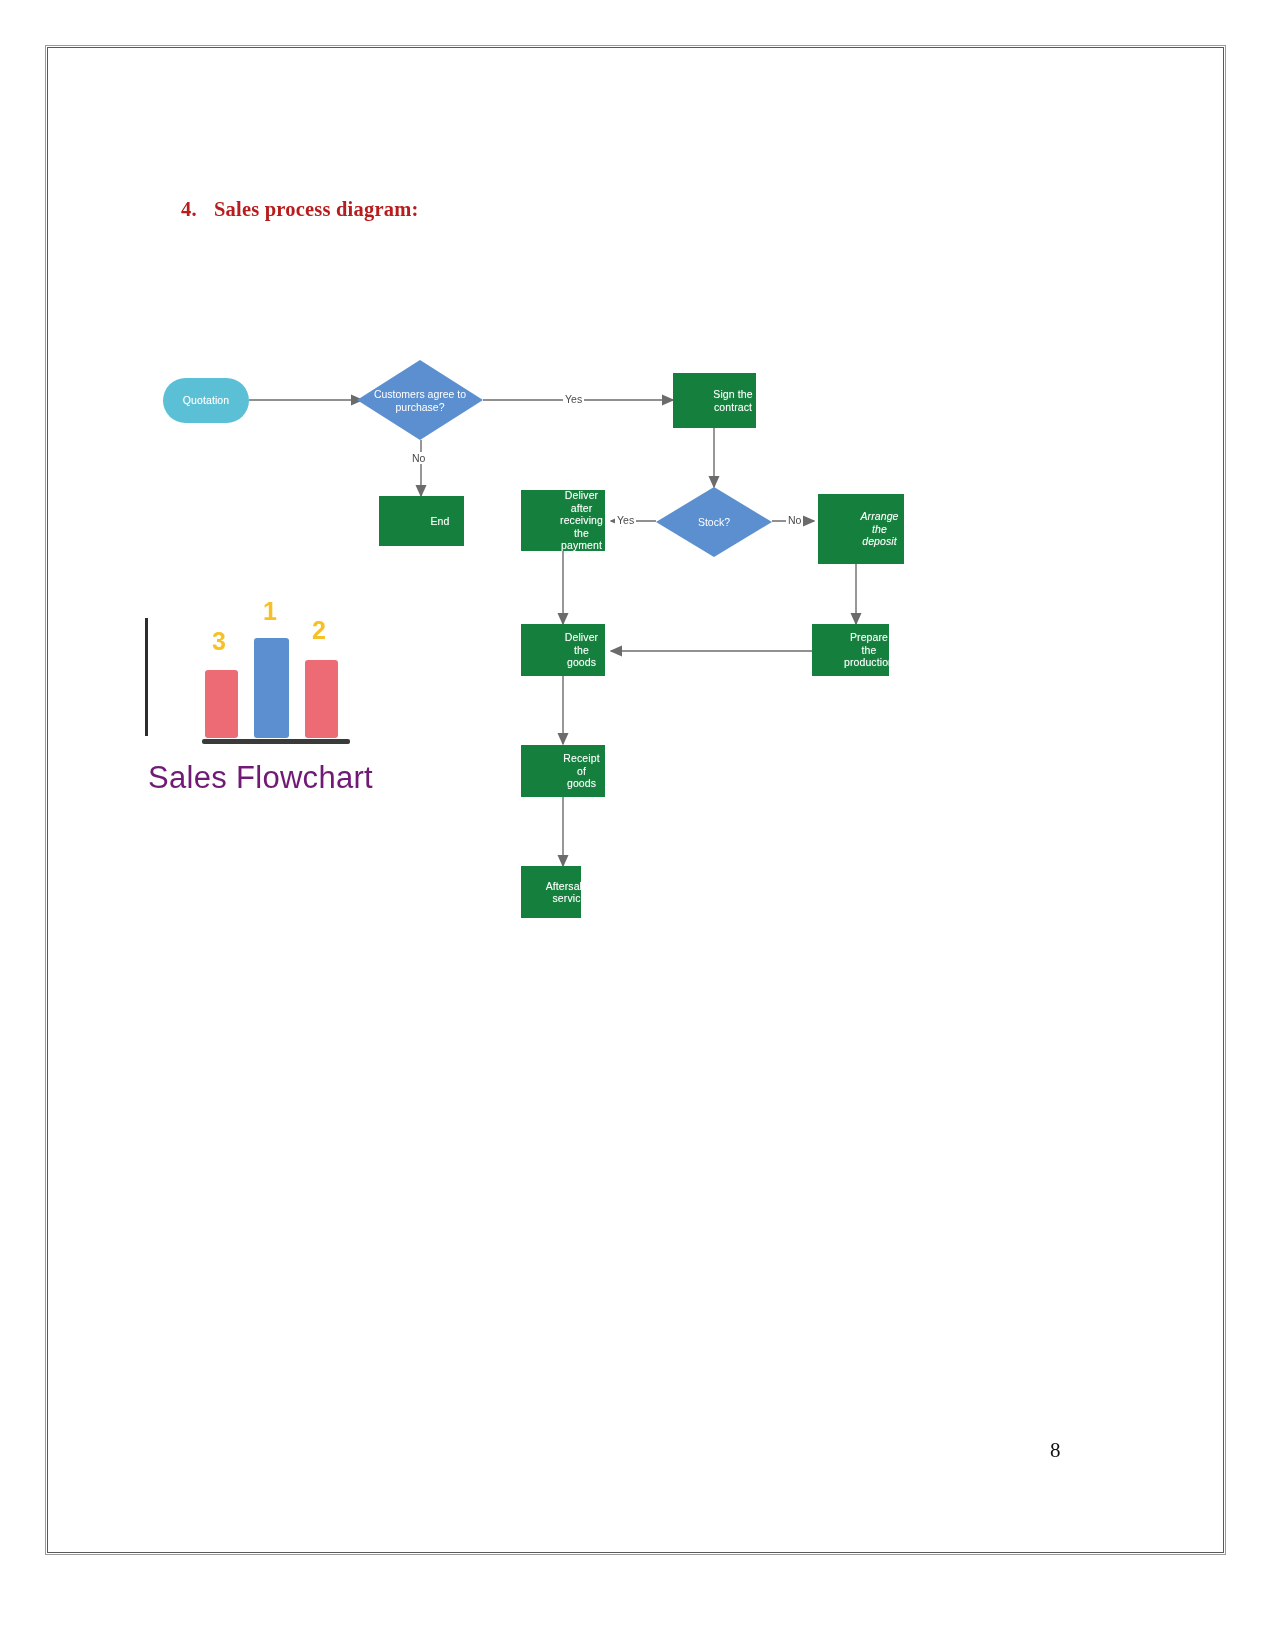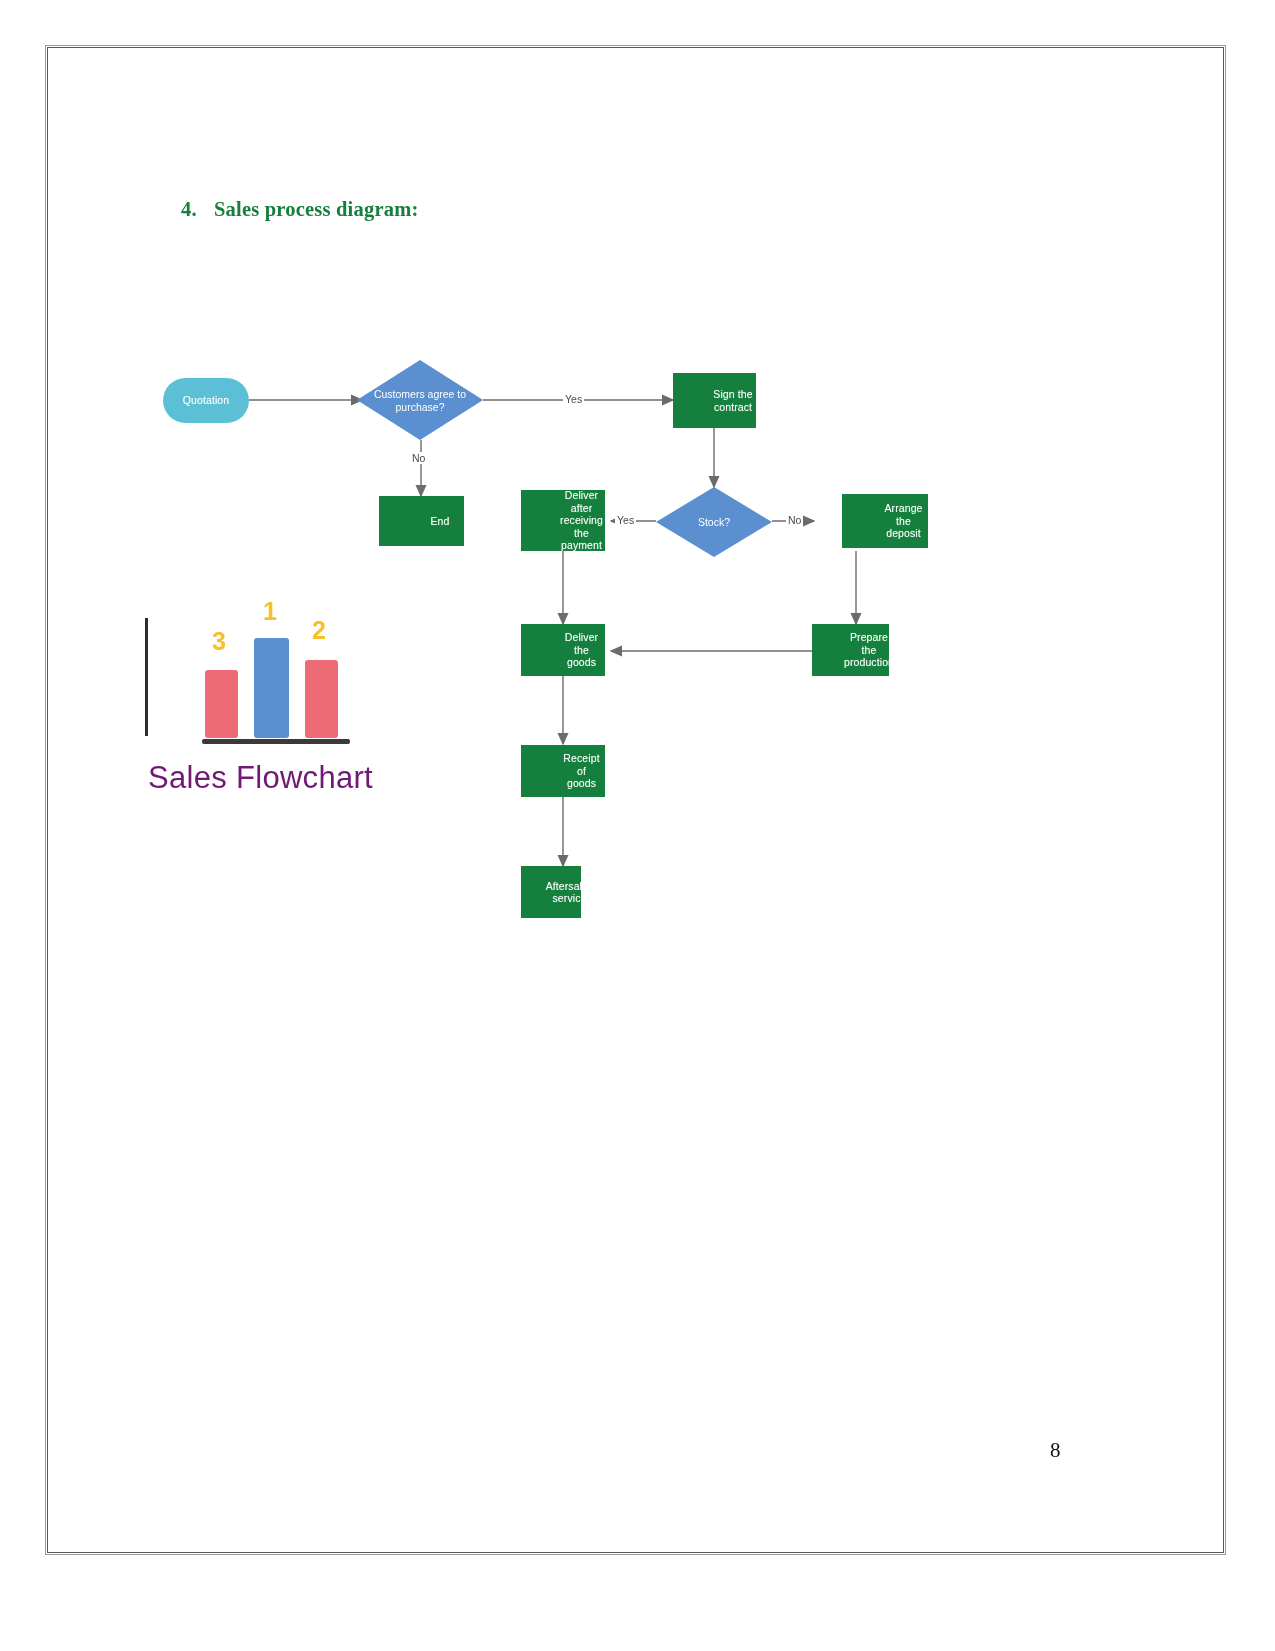--- a/index.html
+++ b/index.html
@@ -25,21 +25,21 @@
     border:1px solid #9a9a9a;
     pointer-events:none;
   }
 
   
   .heading{
     position:absolute;
     left:181px;top:198px;
     font-size:20.5px;
     font-weight:bold;
-    color:#15803d;
+    color:#b91c1c;
     letter-spacing:.2px;
     white-space:nowrap;
   }
   .heading .num{display:inline-block;width:33px;}
 
   
   .flow{
     position:absolute;
     left:0;top:0;
     width:1275px;height:1651px;
@@ -210,21 +210,21 @@
 
 <div class="diamond-wrap" style="left:656px;top:487px;width:116px;height:70px;">
   <div class="diamond-shape"></div>
   <div class="diamond-label">Stock?</div>
 </div>
 
 <div class="node rect" style="left:521px;top:490px;width:84px;height:61px;white-space:pre-line;">Deliver after
 receiving the
 payment</div>
 
-<div class="node rect" style="left:842px;top:494px;width:86px;height:54px;white-space:pre-line;">Arrange the
+<div class="node rect" style="left:818px;top:494px;width:86px;height:70px;white-space:pre-line;font-style:italic;">Arrange the
 deposit</div>
 
 <div class="node rect" style="left:521px;top:624px;width:84px;height:52px;white-space:pre-line;">Deliver the
 goods</div>
 
 <div class="node rect" style="left:812px;top:624px;width:77px;height:52px;white-space:pre-line;">Prepare the
 production</div>
 
 <div class="node rect" style="left:521px;top:745px;width:84px;height:52px;white-space:pre-line;">Receipt of
 goods</div>

